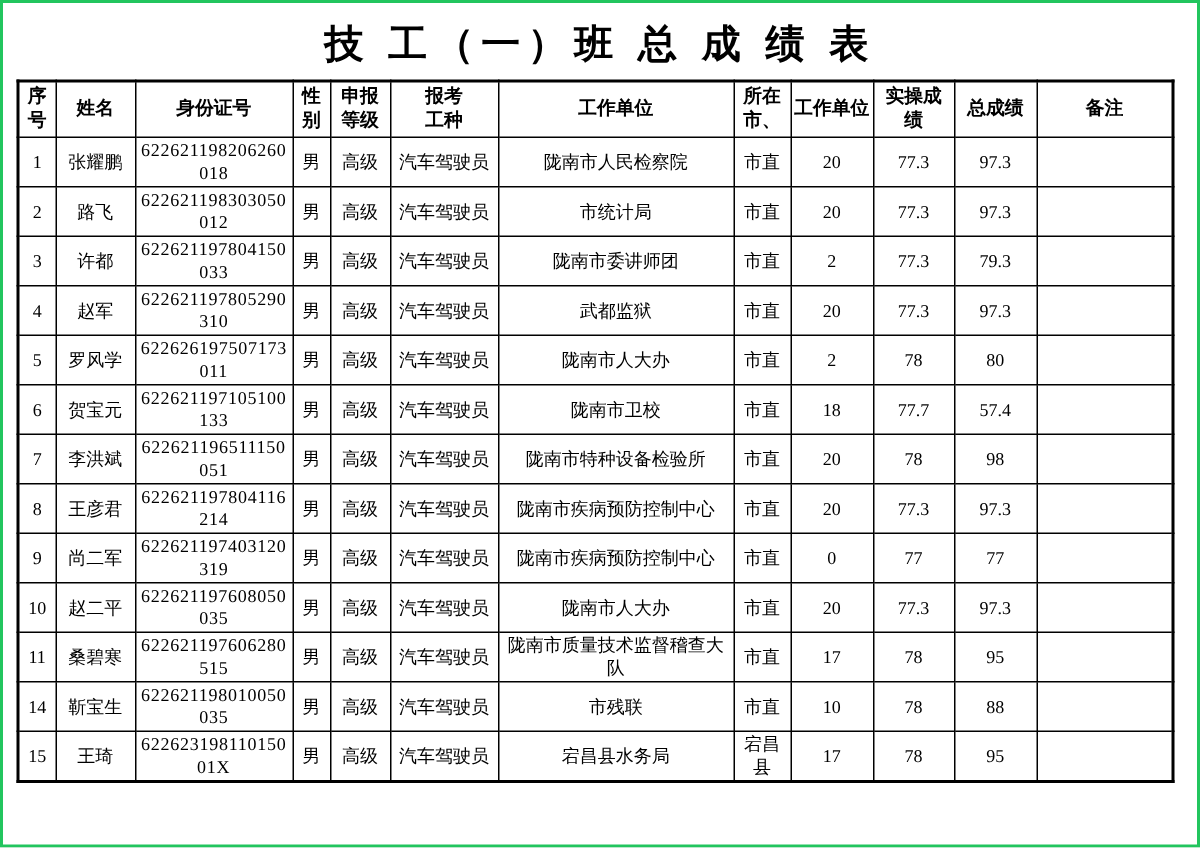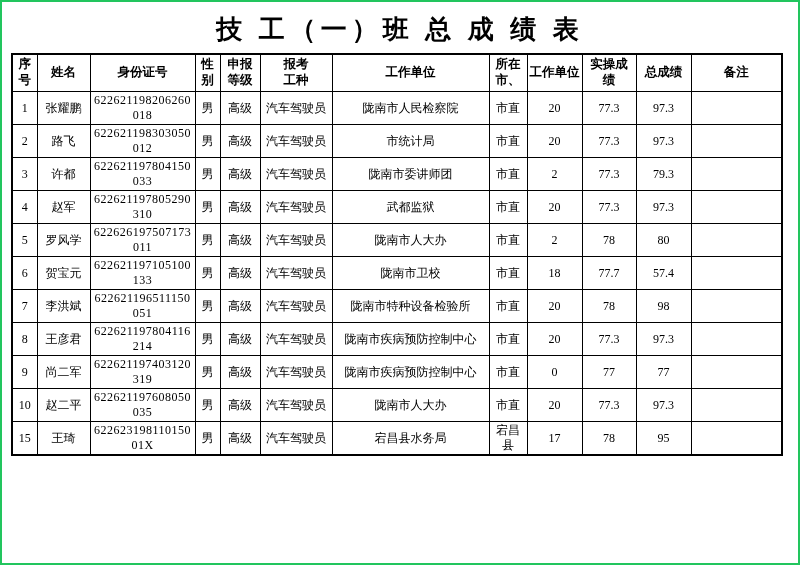--- a/index.html
+++ b/index.html
@@ -224,20 +224,48 @@
           <td data-name="cell-level">高级</td>
           <td data-name="cell-job">汽车驾驶员</td>
           <td data-name="cell-unit">陇南市人大办</td>
           <td data-name="cell-city">市直</td>
           <td data-name="cell-attendance">20</td>
           <td data-name="cell-practical">77.3</td>
           <td data-name="cell-total">97.3</td>
           <td data-name="cell-remark"></td>
         </tr>
         <tr data-name="table-row">
+          <td data-name="cell-no">11</td>
+          <td data-name="cell-name">桑碧寒</td>
+          <td data-name="cell-id">622621197606280515</td>
+          <td data-name="cell-gender">男</td>
+          <td data-name="cell-level">高级</td>
+          <td data-name="cell-job">汽车驾驶员</td>
+          <td data-name="cell-unit">陇南市质量技术监督稽查大队</td>
+          <td data-name="cell-city">市直</td>
+          <td data-name="cell-attendance">17</td>
+          <td data-name="cell-practical">78</td>
+          <td data-name="cell-total">95</td>
+          <td data-name="cell-remark"></td>
+        </tr>
+        <tr data-name="table-row">
+          <td data-name="cell-no">14</td>
+          <td data-name="cell-name">靳宝生</td>
+          <td data-name="cell-id">622621198010050035</td>
+          <td data-name="cell-gender">男</td>
+          <td data-name="cell-level">高级</td>
+          <td data-name="cell-job">汽车驾驶员</td>
+          <td data-name="cell-unit">市残联</td>
+          <td data-name="cell-city">市直</td>
+          <td data-name="cell-attendance">10</td>
+          <td data-name="cell-practical">78</td>
+          <td data-name="cell-total">88</td>
+          <td data-name="cell-remark"></td>
+        </tr>
+        <tr data-name="table-row">
           <td data-name="cell-no">15</td>
           <td data-name="cell-name">王琦</td>
           <td data-name="cell-id">62262319811015001X</td>
           <td data-name="cell-gender">男</td>
           <td data-name="cell-level">高级</td>
           <td data-name="cell-job">汽车驾驶员</td>
           <td data-name="cell-unit">宕昌县水务局</td>
           <td data-name="cell-city">宕昌县</td>
           <td data-name="cell-attendance">17</td>
           <td data-name="cell-practical">78</td>

